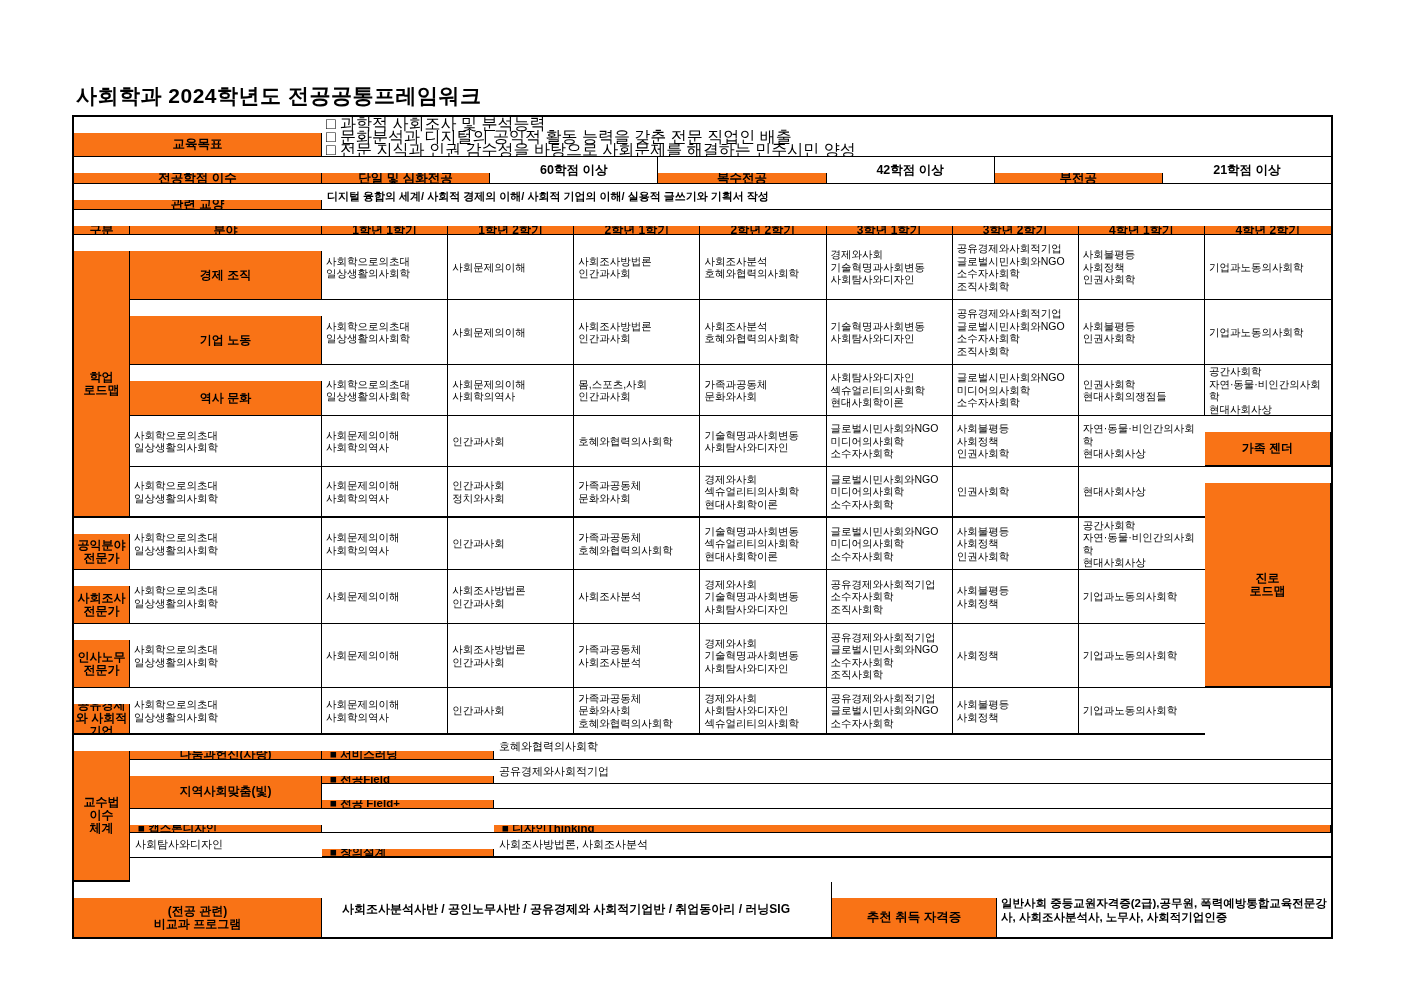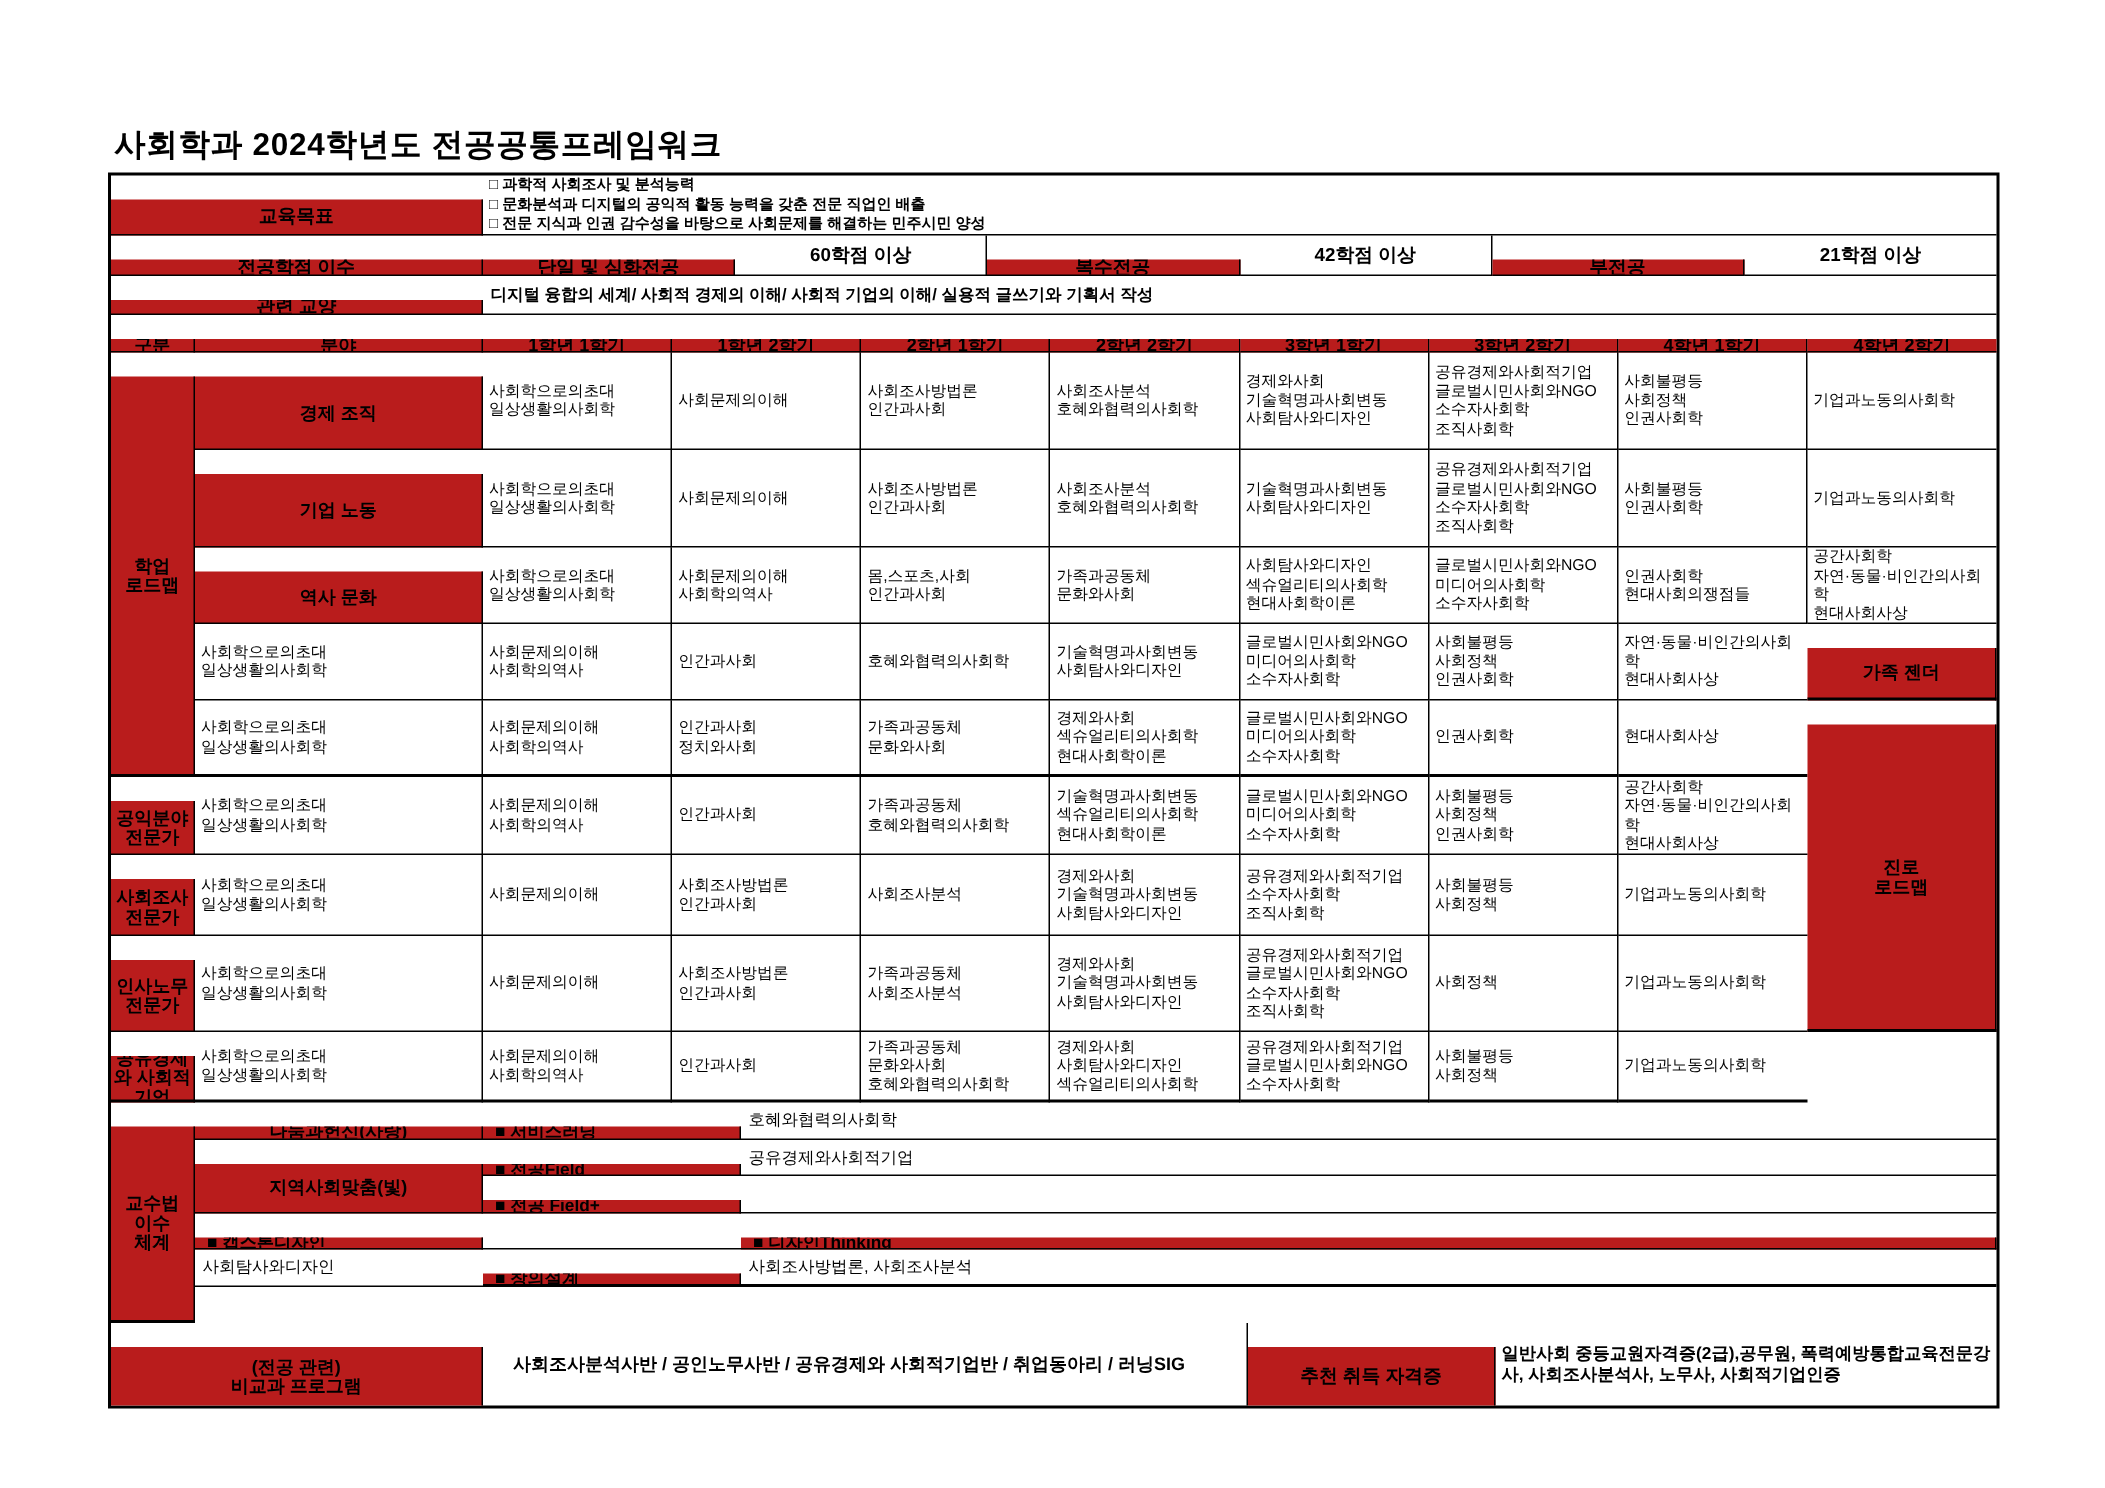--- a/index.html
+++ b/index.html
@@ -14,27 +14,27 @@
   .b-lib   { grid-template-columns: 248px 1fr; grid-template-rows: 26px; }
   .b-head  { grid-template-columns: 56px 192px repeat(8, 1fr); grid-template-rows: 25px; }
   .b-road  { grid-template-columns: 56px 192px repeat(8, 1fr);
              grid-template-rows: 65px 65px 51px 51px 51px 52px 54px 64px 47px; }
   .b-teach { grid-template-columns: 56px 192px 172px 1fr; grid-template-rows: repeat(6, 24.5px); }
   .b-extra { grid-template-columns: 248px 510px 165px 1fr; grid-template-rows: 55px; }
   .cell { border-right: 1px solid #000; border-bottom: 1px solid #000; display: flex; align-items: center; overflow: hidden; }
   .lc { border-right: none; }
   .nb { border-bottom: none; }
   .thick { border-bottom-width: 2px; }
-  .gray { background: #b91c1c; margin-top: 16px; }
+  .gray { background: #f97316; margin-top: 16px; }
   .center { justify-content: center; text-align: center; }
   .pre { white-space: pre-line; }
   .rs2 { grid-row: span 2; } .rs3 { grid-row: span 3; } .rs4 { grid-row: span 4; }
   .rs5 { grid-row: span 5; } .rs6 { grid-row: span 6; }
   .lbl    { font-weight: bold; font-size: 12.5px; }
-  .objtxt { font-weight: bold; font-size: 10px; line-height: 13px; padding-left: 4px; }
+  .objtxt { font-weight: normal; font-size: 16px; line-height: 13px; padding-left: 4px; }
   .libtxt { font-weight: bold; font-size: 11px; padding-left: 5px; }
   .credval{ font-weight: bold; font-size: 12.5px; }
   .hdr    { font-weight: bold; font-size: 12px; }
   .field  { font-weight: bold; font-size: 12px; line-height: 13px; }
   .course { font-size: 10.5px; line-height: 12.5px; padding: 1px 1px 1px 4px; }
   .method { font-weight: bold; font-size: 11.5px; padding-left: 8px; }
   .tval   { font-size: 11px; padding-left: 5px; }
   .cat    { font-weight: bold; font-size: 12px; }
   .progs  { font-weight: bold; font-size: 12px; padding-left: 20px; }
   .certs  { font-weight: bold; font-size: 11.5px; line-height: 14px; padding: 0 4px; }

